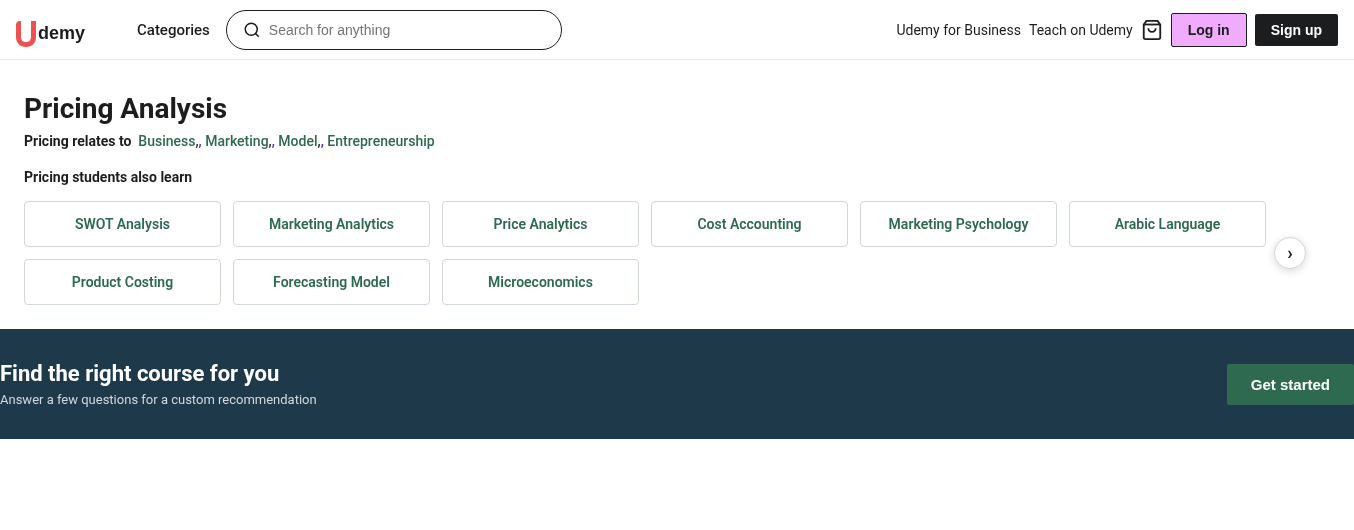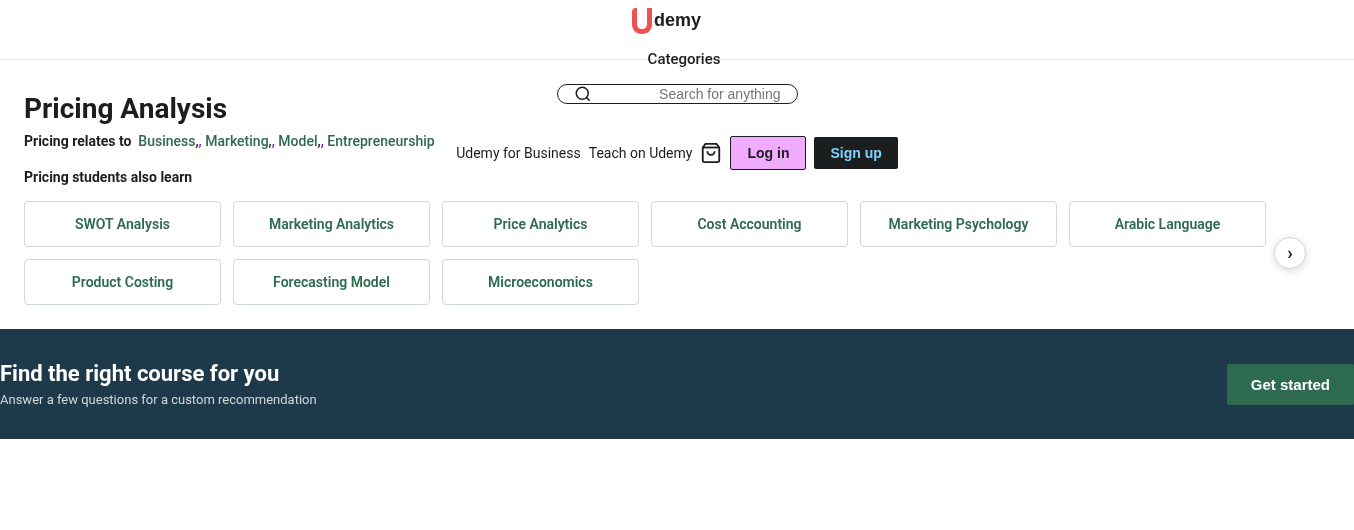--- a/index.html
+++ b/index.html
@@ -8,21 +8,20 @@
     
     .navbar {
       display: flex;
       align-items: center;
       padding: 0 16px;
       height: 60px;
       border-bottom: 1px solid #e8e8e8;
       background: #fff;
       gap: 16px;
       position: relative;
-      flex-direction: column;
     }
     .navbar-logo {
       display: flex;
       align-items: center;
       gap: 6px;
       cursor: pointer;
     }
     .udemy-logo-svg {
       width: 91px;
       height: 34px;
@@ -45,21 +44,20 @@
       padding: 0 16px;
       height: 40px;
       gap: 8px;
     }
     .nav-search input {
       border: none;
       outline: none;
       font-size: 14px;
       width: 100%;
       color: #6a6f73;
-      text-align: right;
     }
     .search-icon-svg {
       width: 18px;
       height: 18px;
       flex-shrink: 0;
       color: #1c1d1f;
     }
     .nav-spacer { flex: 1; }
     .nav-links {
       display: flex;
@@ -84,21 +82,21 @@
       color: #1c1d1f;
       padding: 8px 16px;
       font-size: 14px;
       font-weight: 700;
       cursor: pointer;
       white-space: nowrap;
       border-radius: 2px;
     }
     .btn-signup {
       background: #1c1d1f;
-      color: #7dd3fc;
+      color: #ffffff;
       padding: 8px 16px;
       font-size: 14px;
       font-weight: 700;
       cursor: pointer;
       white-space: nowrap;
       border: none;
       border-radius: 2px;
     }
 
     

